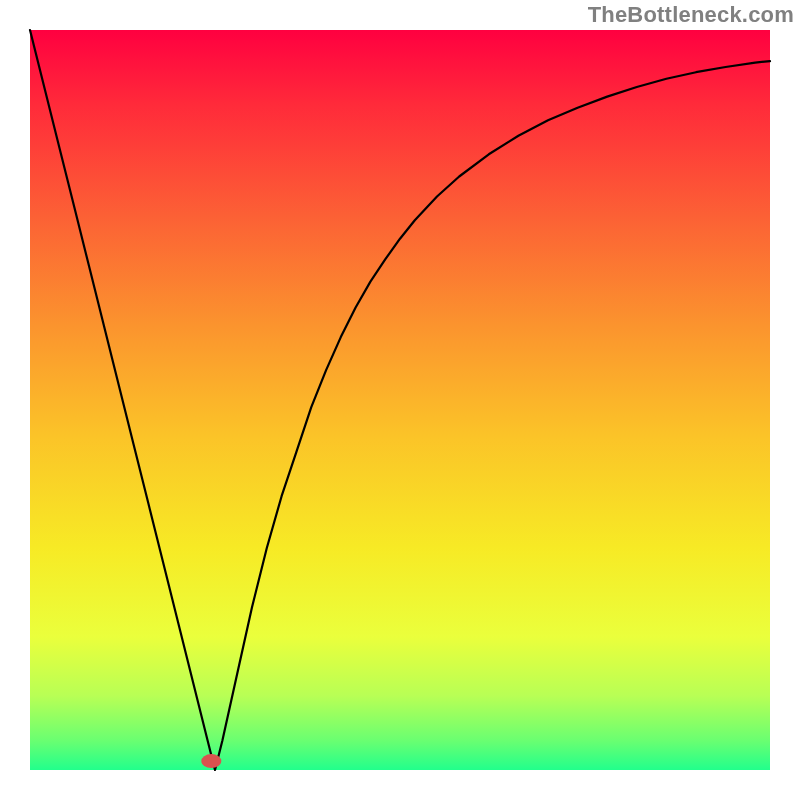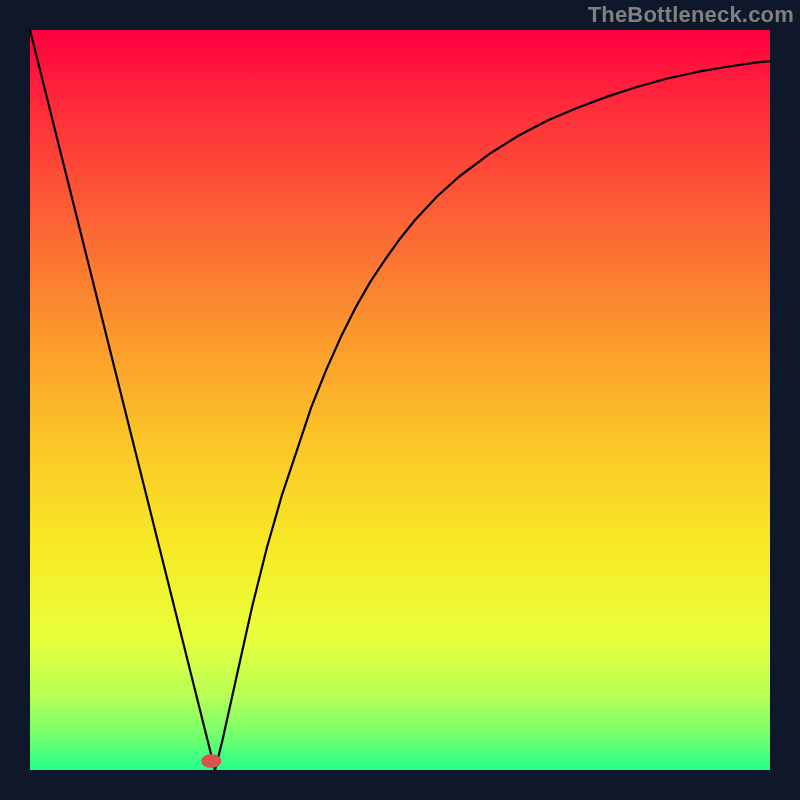--- a/index.html
+++ b/index.html
@@ -7,21 +7,21 @@
     padding: 0;
     width: 800px;
     height: 800px;
     background: #000;
     overflow: hidden;
   }
   .frame {
     position: relative;
     width: 800px;
     height: 800px;
-    background: #0f172a;
+    background: #ffffff;
   }
   .attribution {
     position: absolute;
     top: 2px;
     right: 6px;
     font-family: Arial, Helvetica, sans-serif;
     font-size: 22px;
     font-weight: 600;
     color: #808080;
     letter-spacing: 0.2px;

